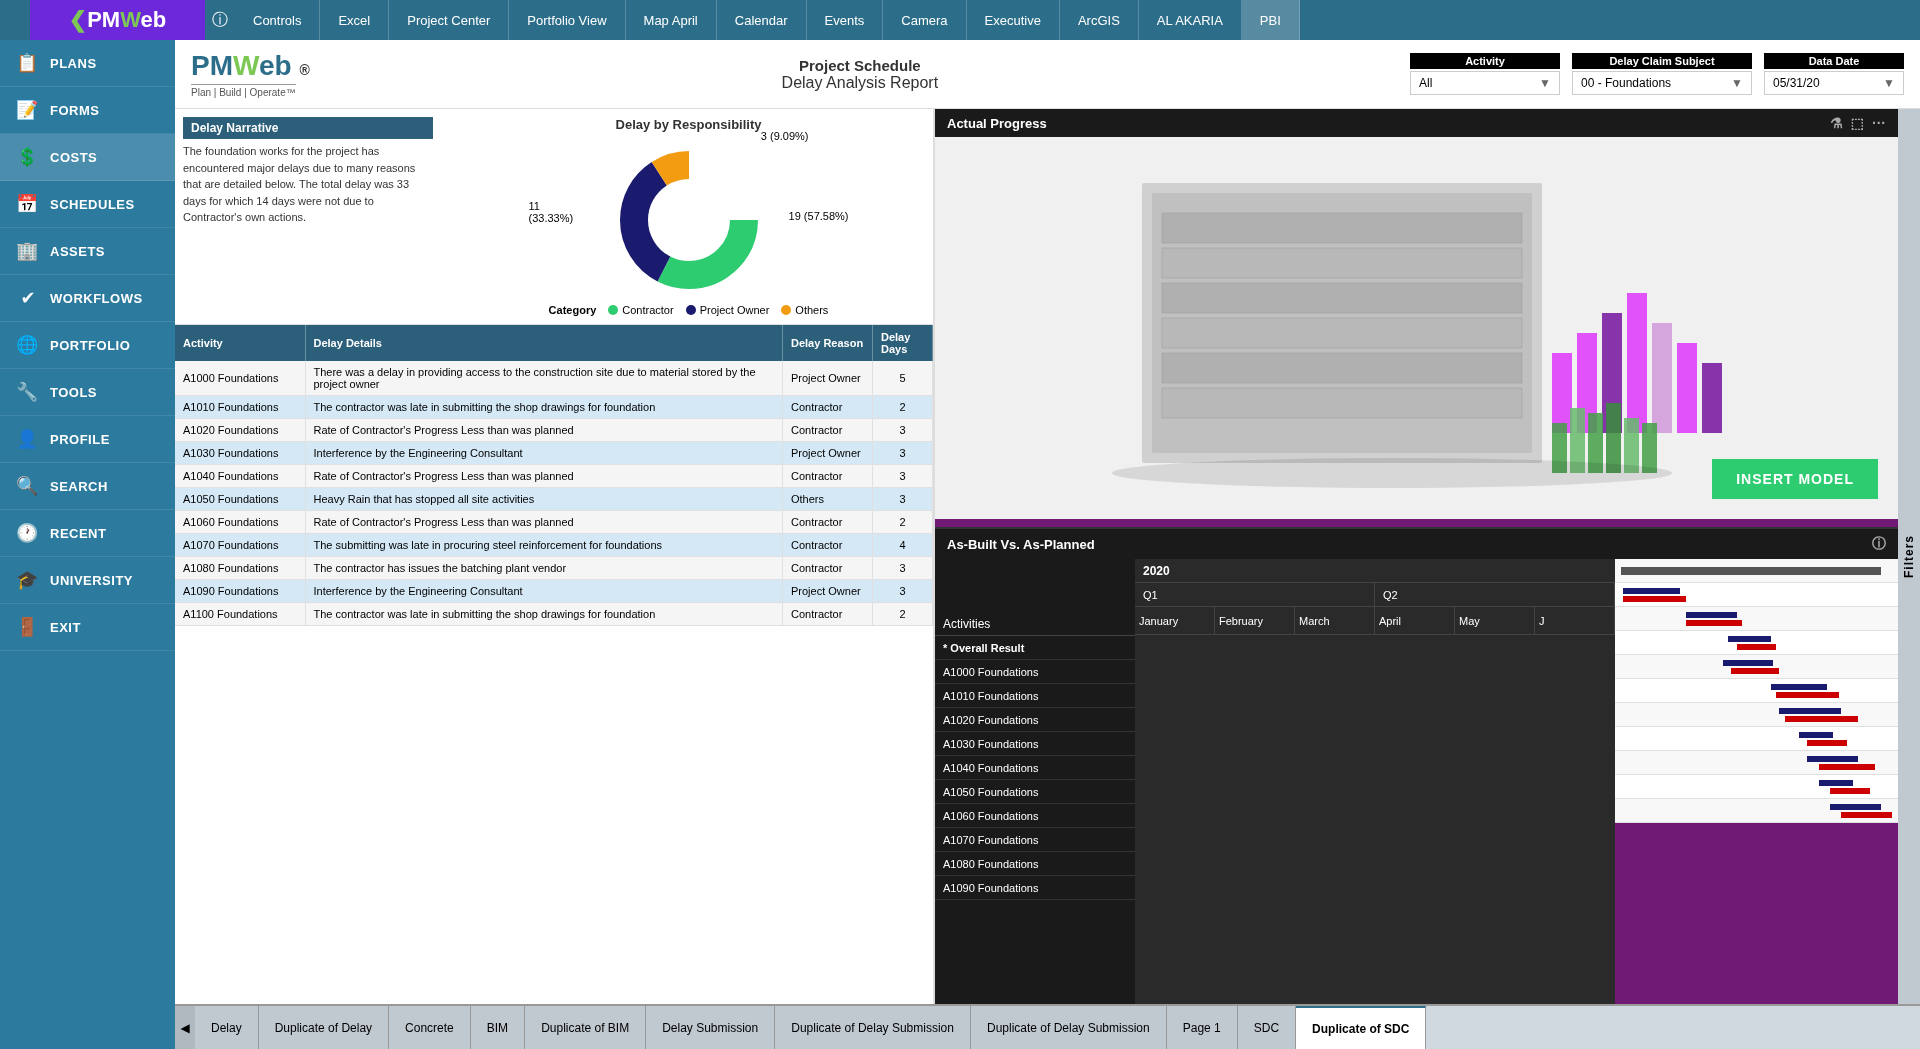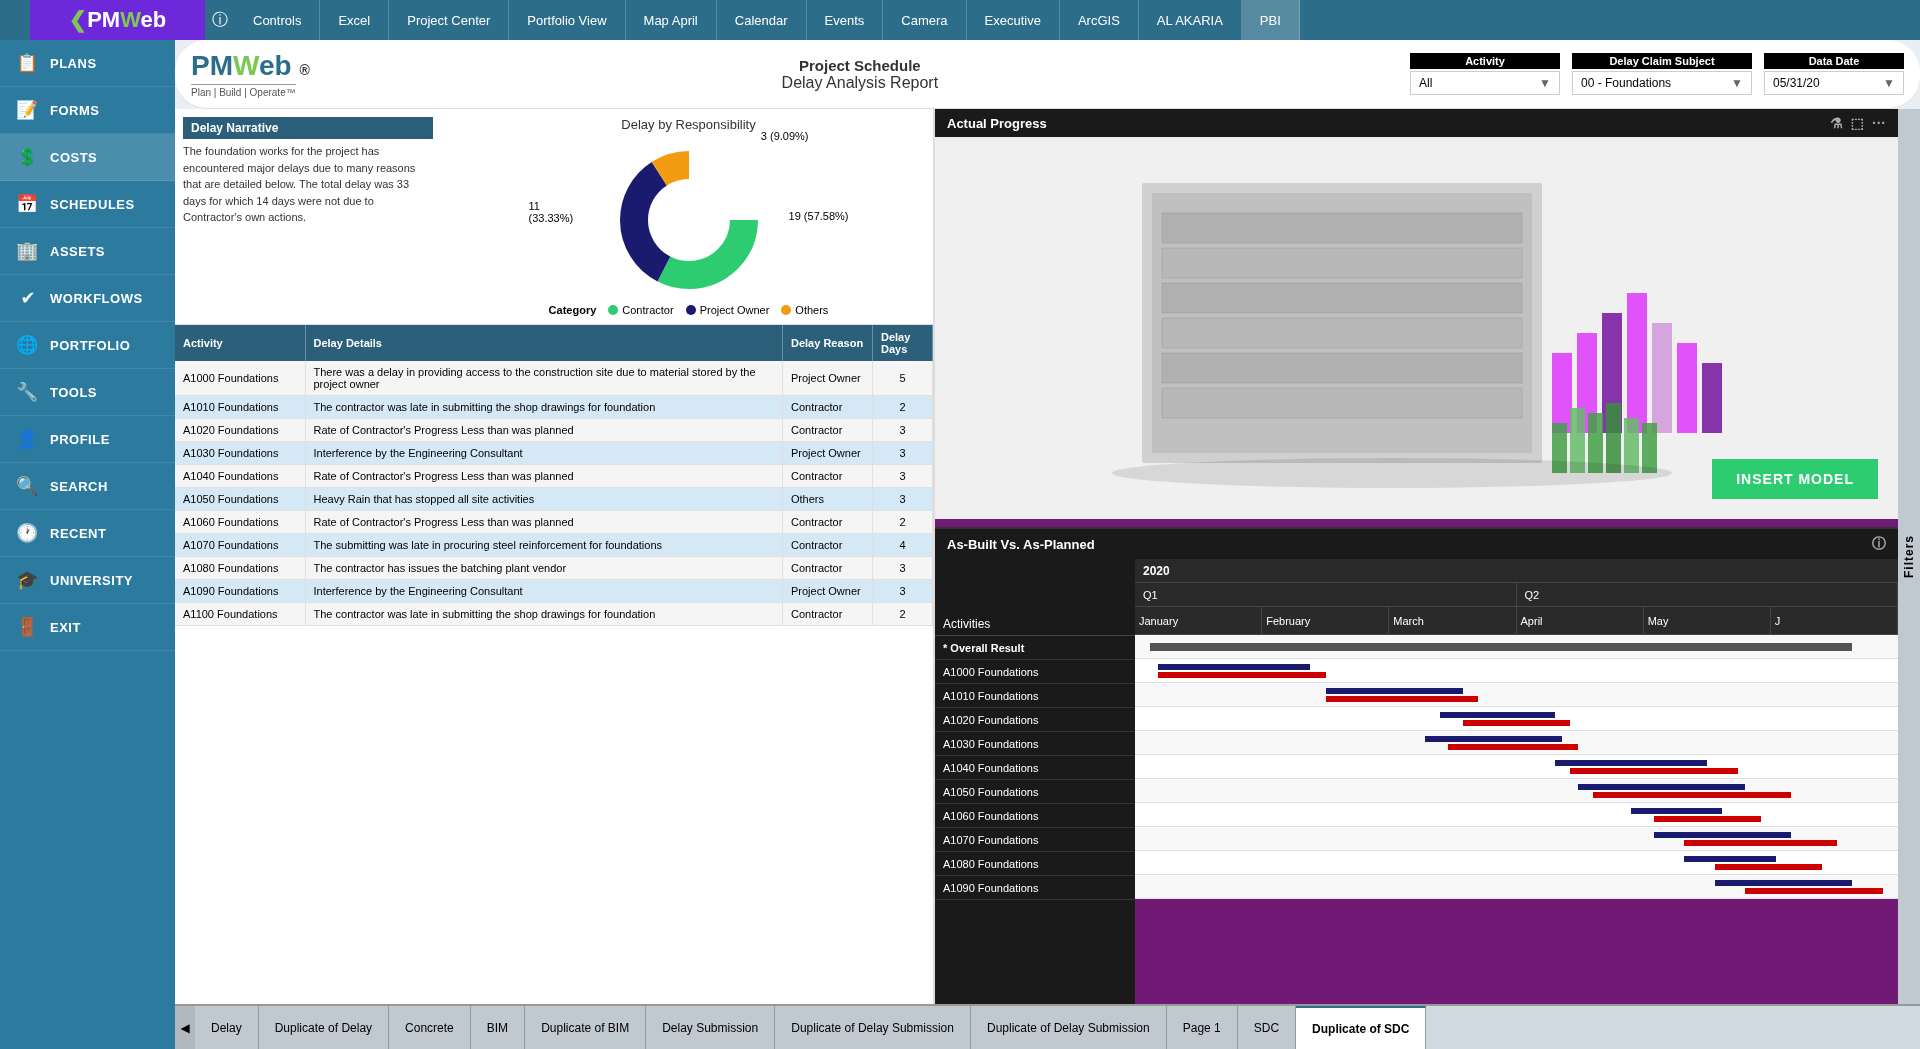--- a/index.html
+++ b/index.html
@@ -91,21 +91,20 @@
     }
 
     
     .report-header {
       background: white;
       display: flex;
       align-items: center;
       padding: 10px 16px;
       border-bottom: 1px solid #ddd;
       gap: 20px;
-      border-radius: 32px;
     }
     .pmweb-logo {
       display: flex;
       flex-direction: column;
       align-items: flex-start;
     }
     .pmweb-logo-text {
       font-size: 28px;
       font-weight: bold;
       color: #2c6e8a;
@@ -202,21 +201,21 @@
 
     
     .chart-area {
       flex: 1;
       display: flex;
       flex-direction: column;
       align-items: center;
     }
     .chart-title {
       font-size: 13px;
-      font-weight: normal;
+      font-weight: bold;
       color: #333;
       margin-bottom: 8px;
       text-align: center;
     }
     .chart-container {
       position: relative;
       display: flex;
       align-items: center;
       justify-content: center;
     }
@@ -351,21 +350,21 @@
       align-items: center;
       padding: 0 8px;
       font-size: 11px;
       border-bottom: 1px solid #333;
     }
     .gantt-activity-row.bold { font-weight: bold; }
     .gantt-timeline {
       flex: 1;
       overflow-x: hidden;
       display: flex;
-      flex-direction: column;
+      flex-direction: row;
       justify-content: center;
     }
     .gantt-header {
       background: #2a2a2a;
       color: white;
       flex-shrink: 0;
     }
     .gantt-year-row {
       height: 24px;
       display: flex;

